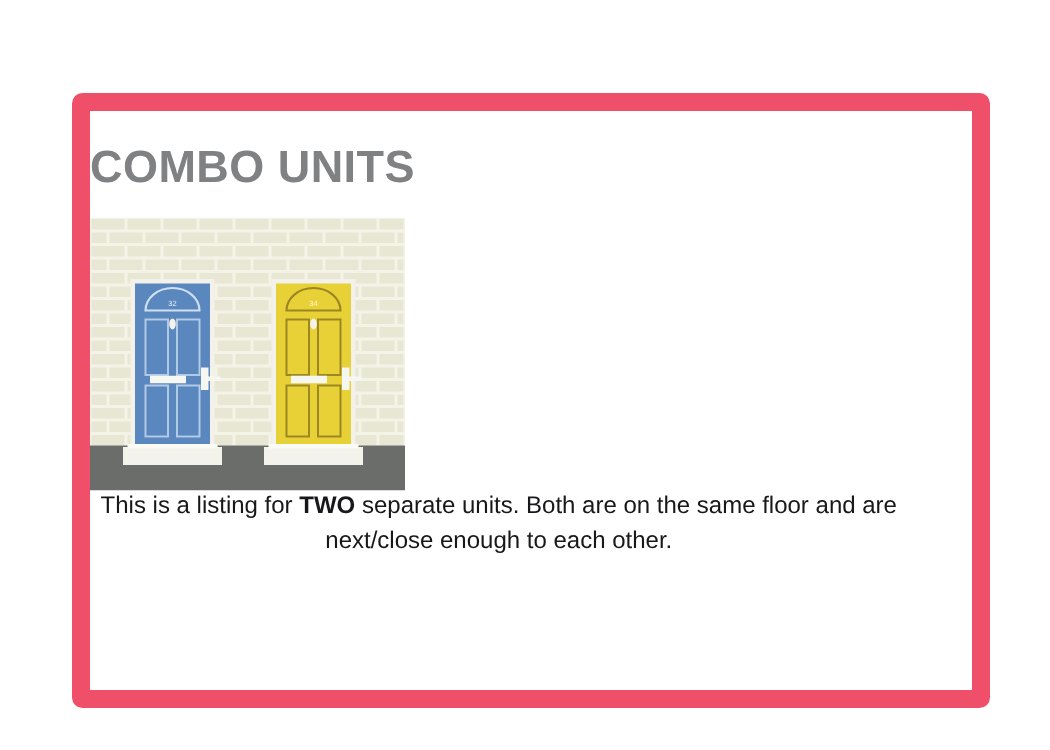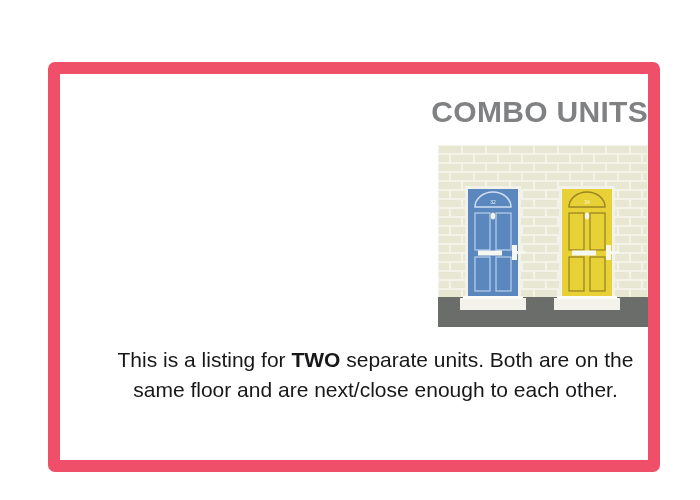--- a/index.html
+++ b/index.html
@@ -26,45 +26,44 @@
     border-radius: 7px;
   }
 
   #card-inner {
     position: relative;
     width: 100%;
     height: 100%;
     background: #ffffff;
     display: flex;
     flex-direction: column;
-    align-items: flex-end;
+    align-items: flex-start;
   }
 
   #page-title {
     margin-top: 23px;
     font-size: 30px;
     font-weight: bold;
     color: #808183;
     letter-spacing: 0.3px;
     line-height: 1;
     font-family: "Liberation Sans", sans-serif;
   }
 
   #door-illustration {
     margin-top: 18px;
     width: 210px;
     height: 182px;
     display: block;
   }
 
   #body-text {
-    margin-top: 18px;
     width: 545px;
     text-align: center;
-    font-size: 21px;
+    font-size: 16px;
     color: #18181a;
     line-height: 1.42;
     font-family: "Liberation Sans", sans-serif;
   }
   #body-text b {
     font-weight: bold;
   }
 
   #support-text {
     margin-top: 14px;

